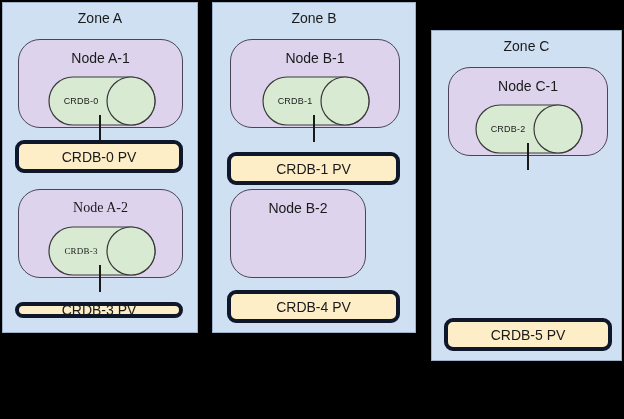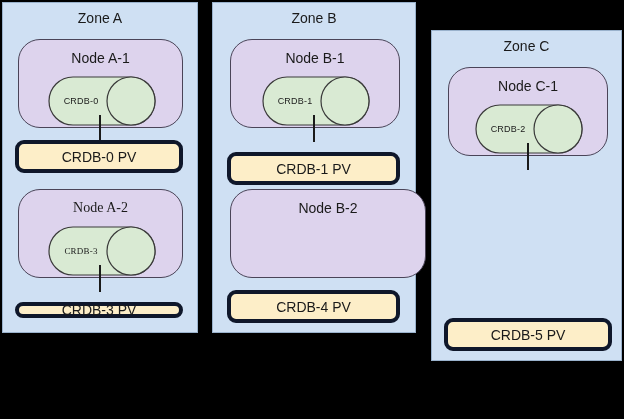--- a/index.html
+++ b/index.html
@@ -131,21 +131,21 @@
         <svg width="108" height="50" viewBox="0 0 108 50">
           <path d="M25,1 L83,1 A24,24 0 0 1 83,49 L25,49 A24,24 0 0 1 25,1 Z" fill="#d9ead3" stroke="#3a3a3a" stroke-width="1.2"></path>
           <ellipse cx="83" cy="25" rx="24" ry="24" fill="#d9ead3" stroke="#3a3a3a" stroke-width="1.2"></ellipse>
         </svg>
         <div class="cyl-label" style="width:66px;">CRDB-1</div>
       </div>
     </div>
     <div class="connector" style="left:100px; top:112px; height:27px;"></div>
     <div class="pv" style="left:14px; top:137px; width:173px; height:33px;margin-top:12px;">CRDB-1 PV</div>
 
-    <div class="node" style="left:17px; top:186px; width:196px; height:89px;">
+    <div class="node" style="left:17px; top:186px; width:136px; height:89px;">
       <div class="node-title">Node B-2</div>
     </div>
     <div class="pv" style="left:14px; top:287px; width:173px; height:33px;">CRDB-4 PV</div>
   </div>
 
   <div class="zone" style="left:431px; top:2px; width:191px; height:331px;margin-top:28px;">
     <div class="zone-title">Zone C</div>
 
     <div class="node" style="left:16px; top:36px; width:160px; height:89px;">
       <div class="node-title">Node C-1</div>

